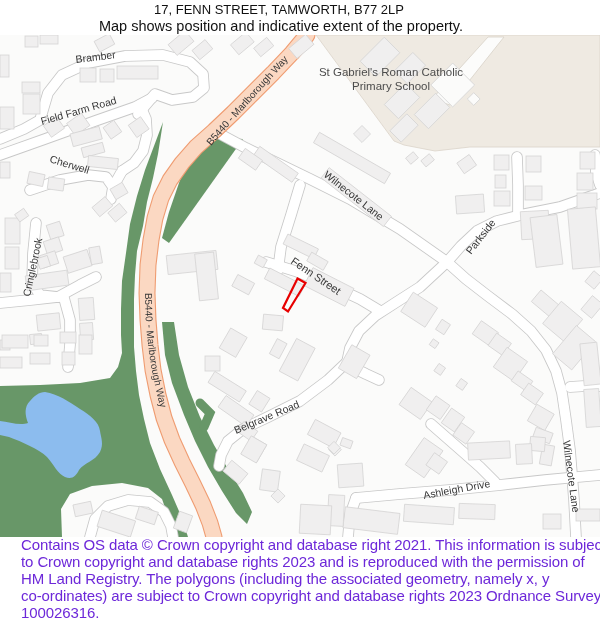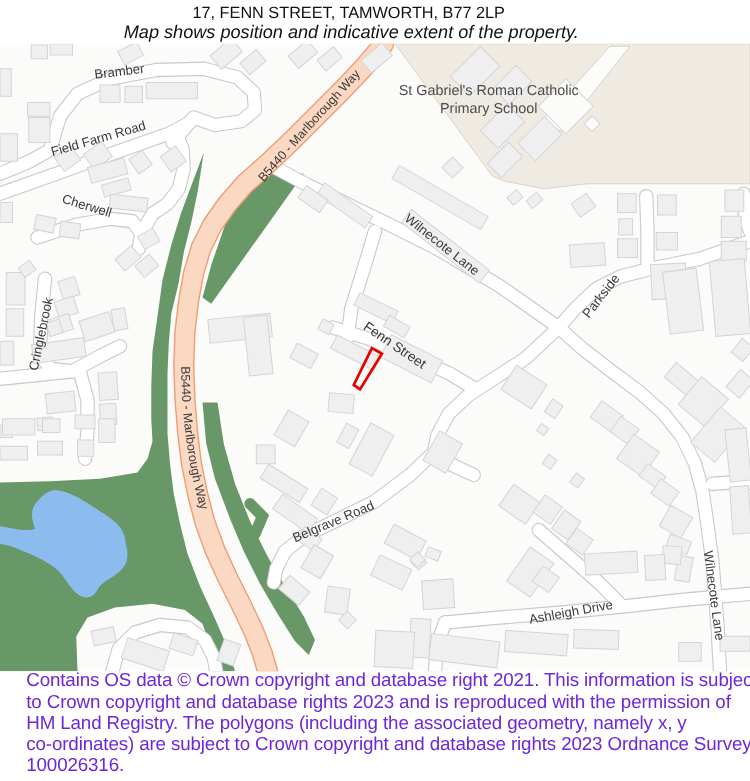--- a/index.html
+++ b/index.html
@@ -1,19 +1,19 @@
 <!DOCTYPE html>
 <html><head>
 <meta charset="utf-8">
 <style>
 html,body{margin:0;padding:0;}
 body{width:600px;height:625px;background:#ffffff;font-family:"Liberation Sans",sans-serif;position:relative;overflow:hidden;}
 #hdr{position:absolute;top:0;left:0;width:552px;text-align:center;color:#111;}
 #hdr .l1{font-size:13px;margin-top:2px;padding-left:6px;}
-#hdr .l2{font-size:14.5px;margin-top:1px;padding-left:10px;font-style:italic;}
+#hdr .l2{font-size:14.5px;margin-top:1px;padding-left:10px;}
 #map{position:absolute;top:35px;left:0;}
 #ftr{position:absolute;top:536px;left:21px;width:594px;font-size:15px;line-height:17px;color:#6d28d9;letter-spacing:-0.1px;}
 </style>
 </head>
 <body>
 
 <div id="hdr">
   <div class="l1">17, FENN STREET, TAMWORTH, B77 2LP</div>
   <div class="l2">Map shows position and indicative extent of the property.</div>
 </div>

